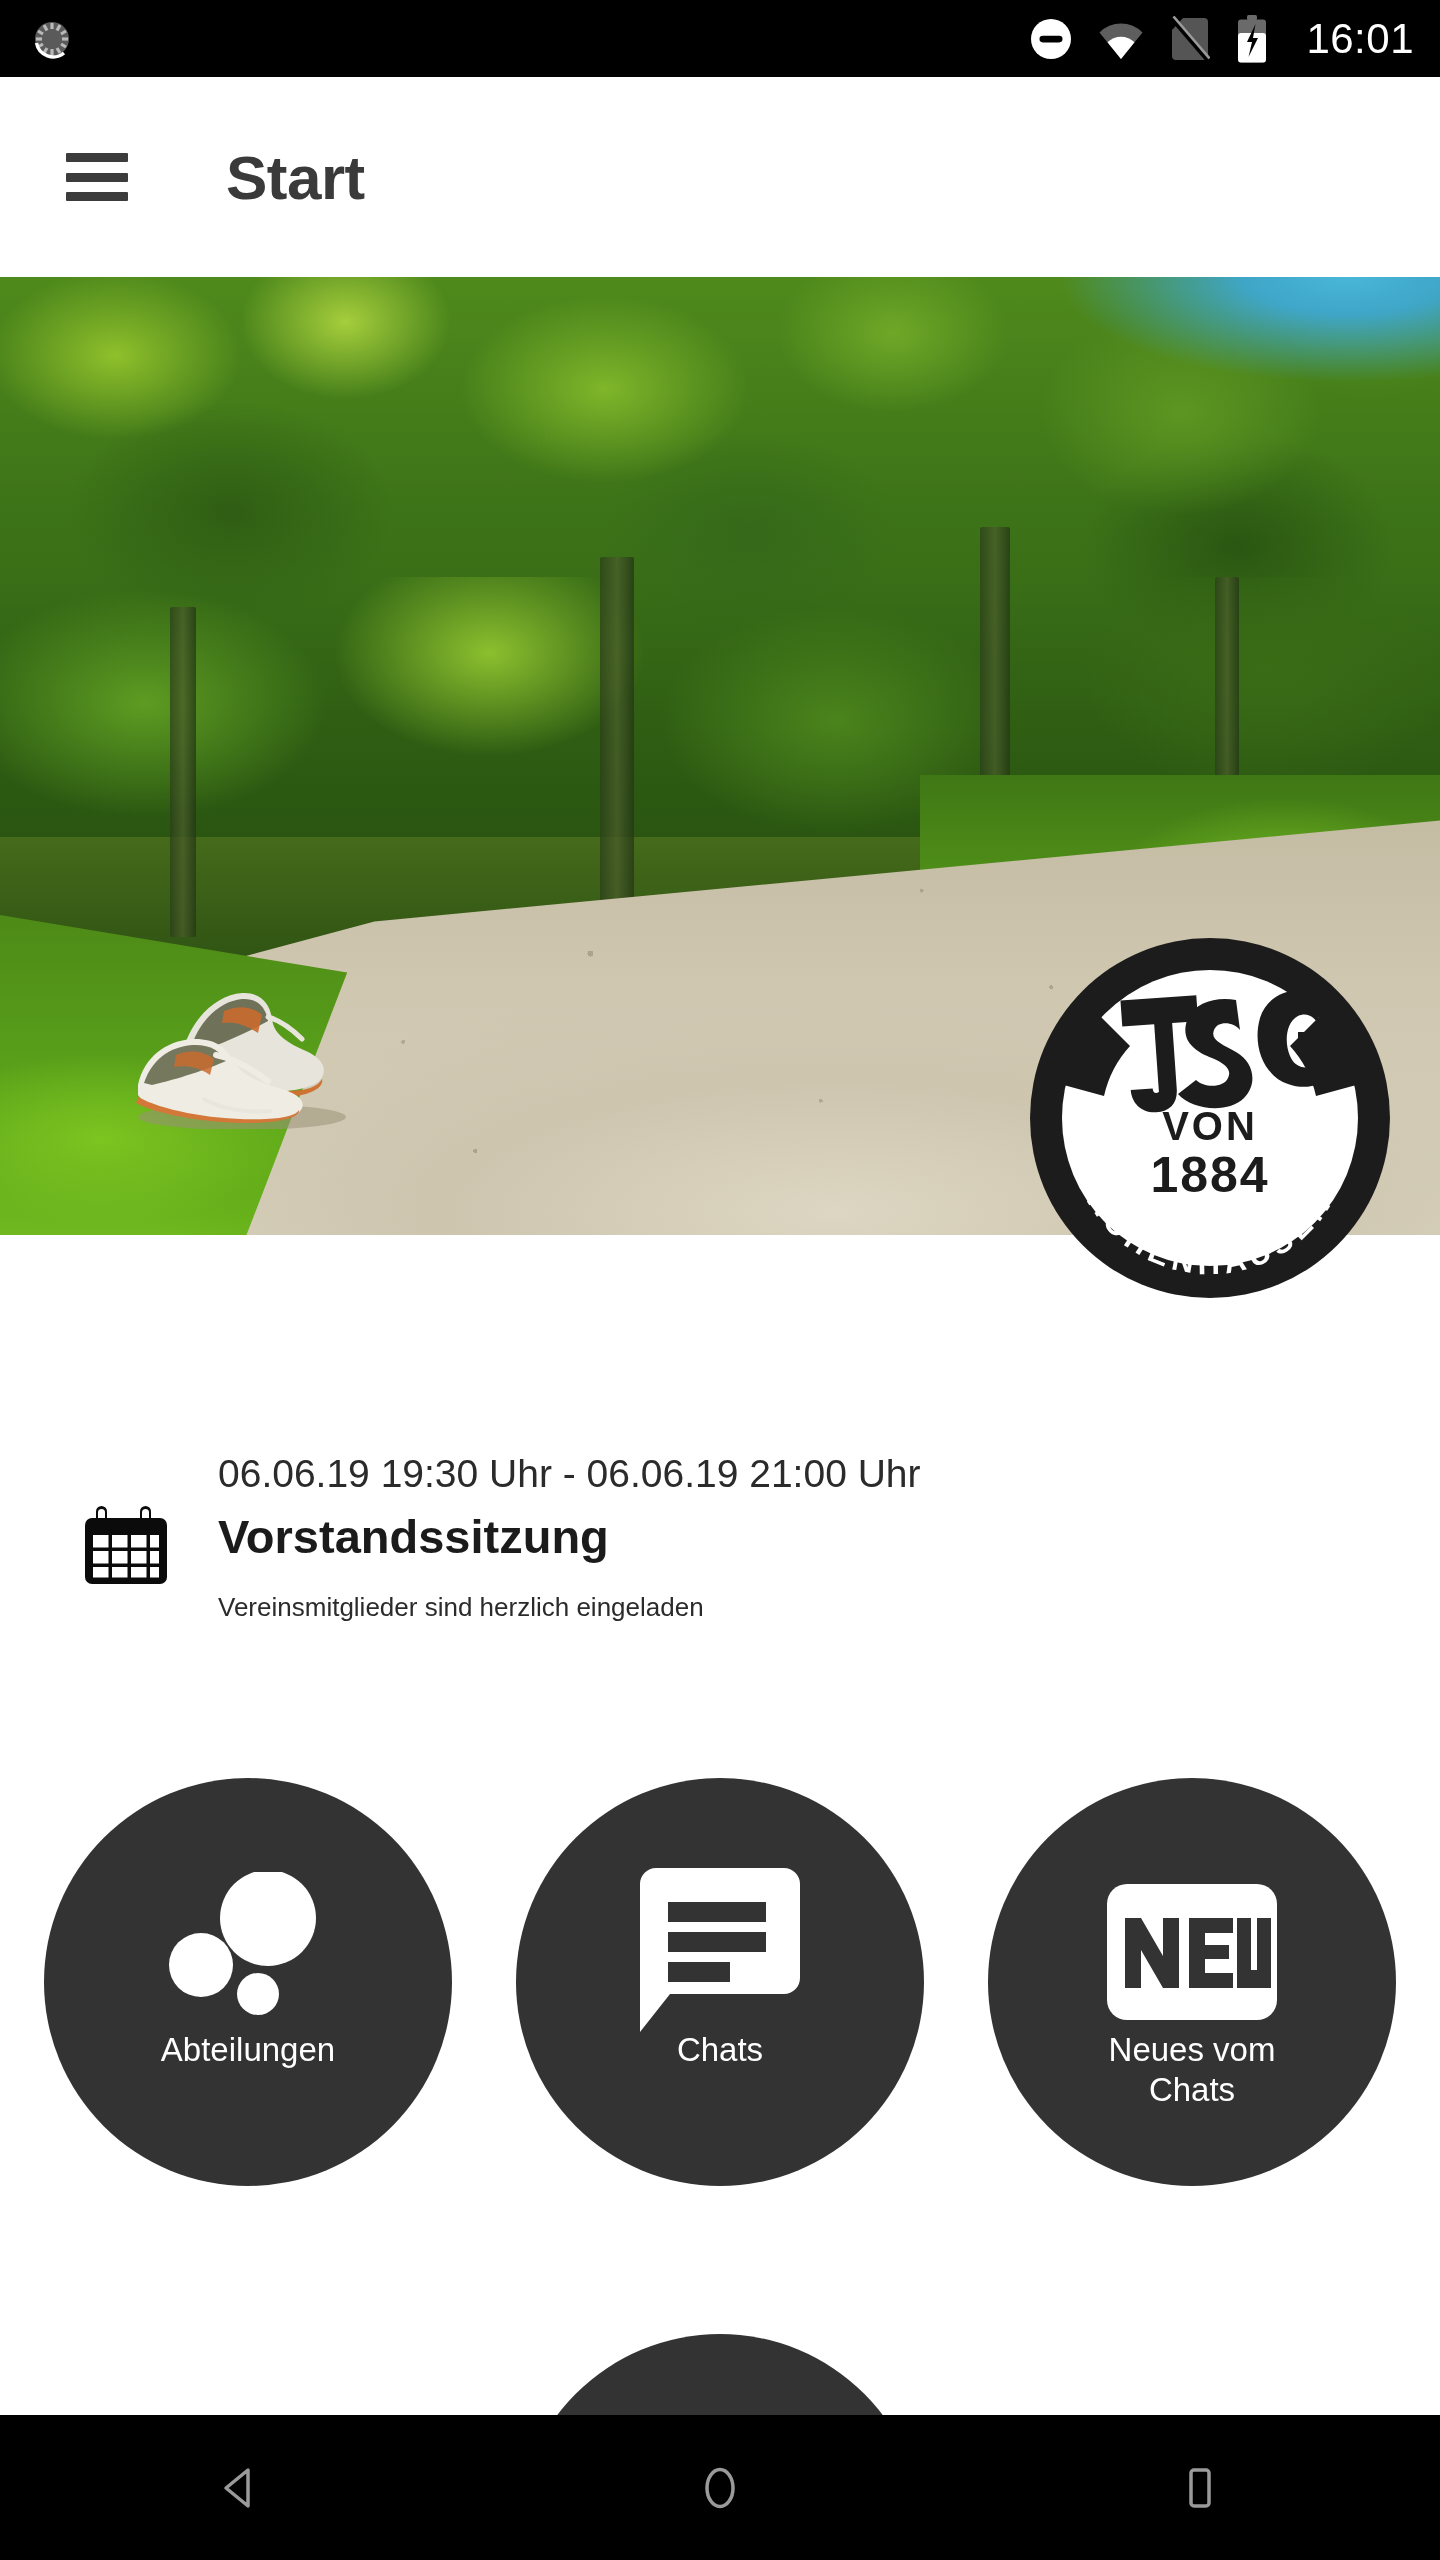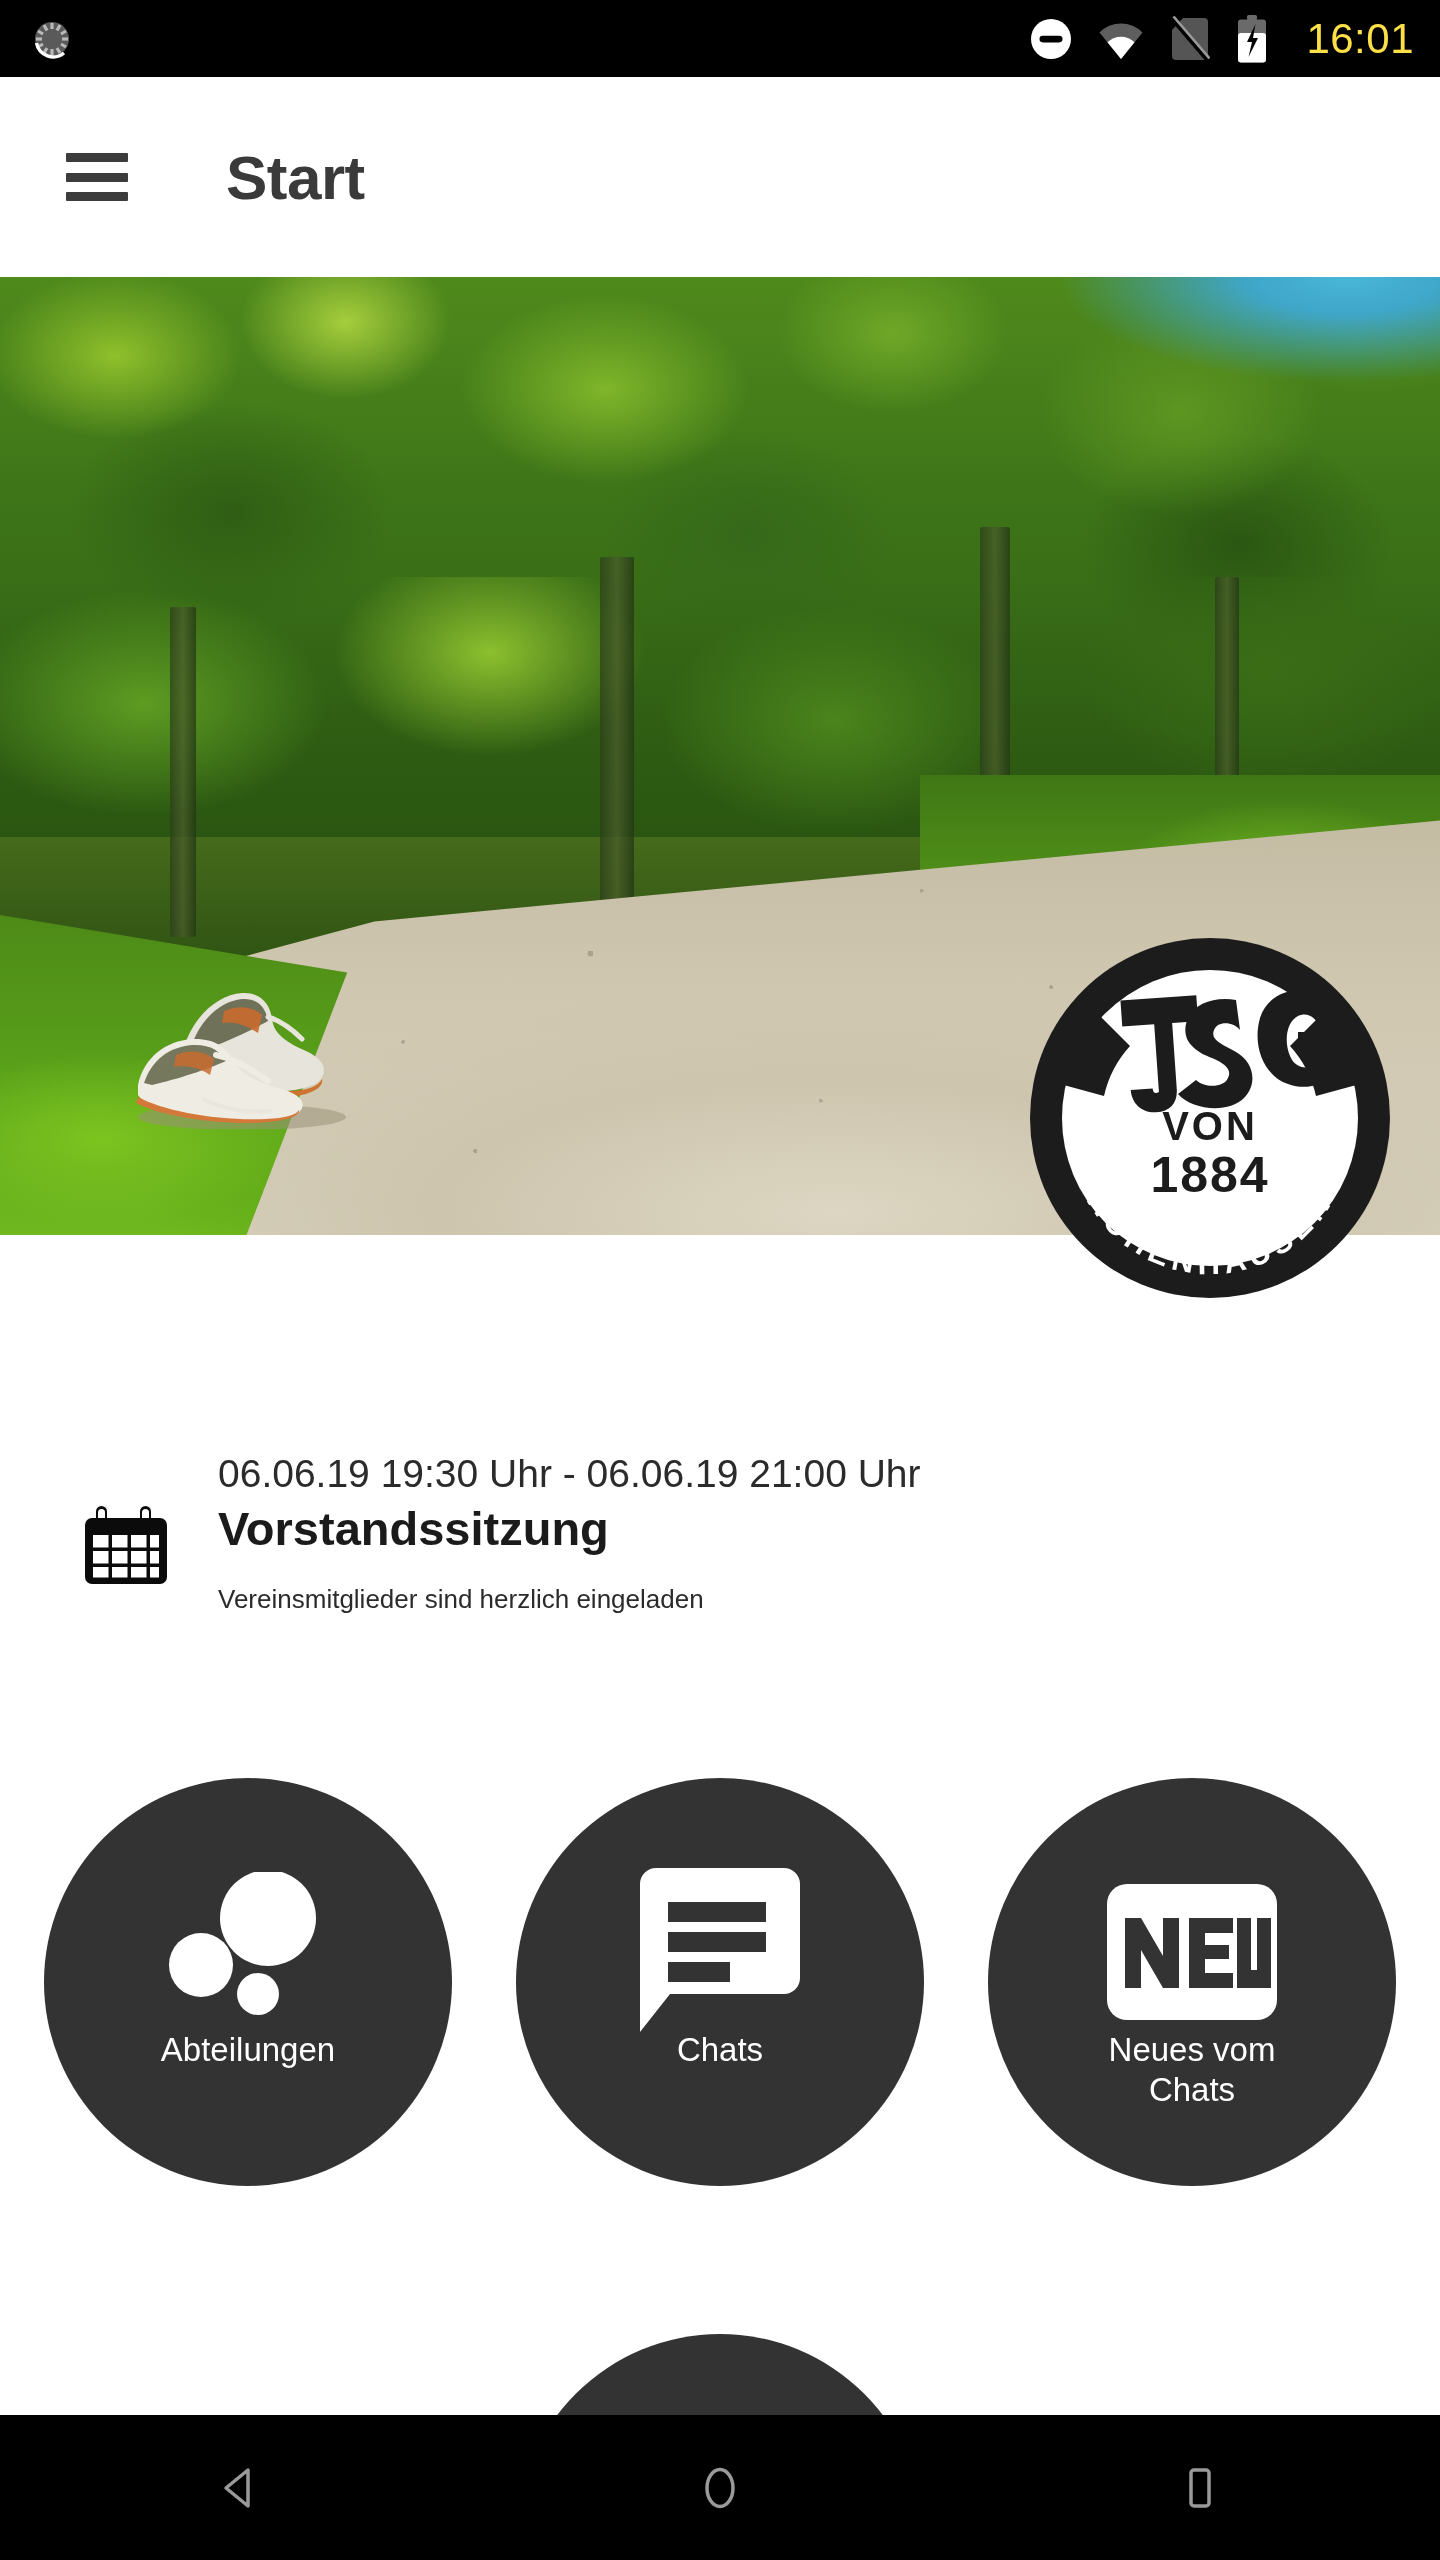--- a/index.html
+++ b/index.html
@@ -16,21 +16,21 @@
   }
   .sb-left { display:flex; align-items:center; gap:14px; }
   .sb-right { margin-left:auto; display:flex; align-items:center; gap:26px; }
   .sync-icon { width:44px; height:44px; position:relative; }
   .sync-icon svg { display:block; }
   .dnd-icon { width:42px; height:42px; }
   .wifi-icon { width:46px; height:40px; }
   .sim-icon { width:40px; height:46px; }
   .batt-icon { width:32px; height:48px; }
   .sb-time {
-    color:#fde047; font-size:42px; font-weight:400; letter-spacing:0.5px;
+    color:#ffffff; font-size:42px; font-weight:400; letter-spacing:0.5px;
     line-height:1; margin-left:12px;
   }
 
   
   .appbar {
     position:absolute; top:77px; left:0; width:1228px; height:200px;
     background:#ffffff; display:flex; align-items:center;
   }
   .hamburger {
     width:62px; height:48px; margin-left:66px;
@@ -130,21 +130,21 @@
   }
 
   
   .event {
     position:absolute; top:1450px; left:0; width:1440px;
     display:flex; align-items:flex-start; padding-left:80px; padding-right:60px;
   }
   .cal-icon { width:92px; height:92px; flex:0 0 92px; margin-top:48px; }
   .event-text { margin-left:46px; }
   .event-time { font-size:39px; color:#2b2b2b; line-height:1.24; }
-  .event-title { font-size:47px; font-weight:700; color:#1b1b1b; line-height:1.3; }
+  .event-title { font-size:47px; font-weight:700; color:#1b1b1b; line-height:1.3; margin-top:8px; }
   .event-sub { font-size:26px; color:#2b2b2b; line-height:1.28; margin-top:24px; }
 
   
   .shortcuts {
     position:absolute; top:1778px; left:0; width:1440px;
     display:flex; justify-content:center; gap:64px;
   }
   .shortcut {
     width:408px; height:408px; border-radius:50%; background:#333333;
     display:flex; flex-direction:column; align-items:center;

